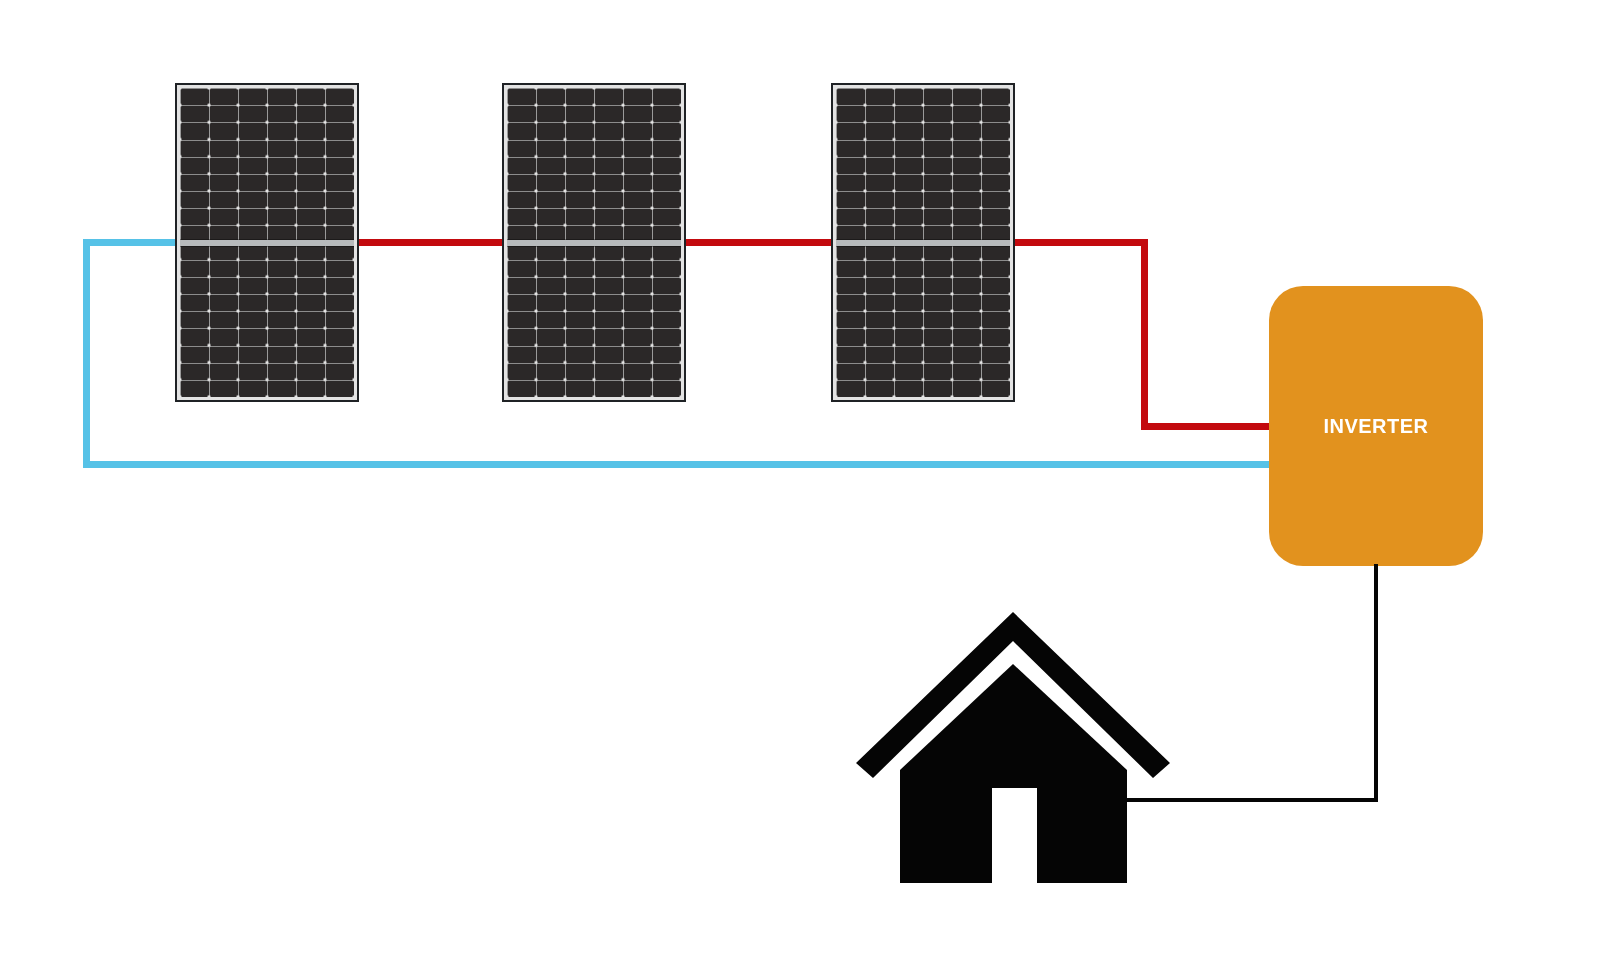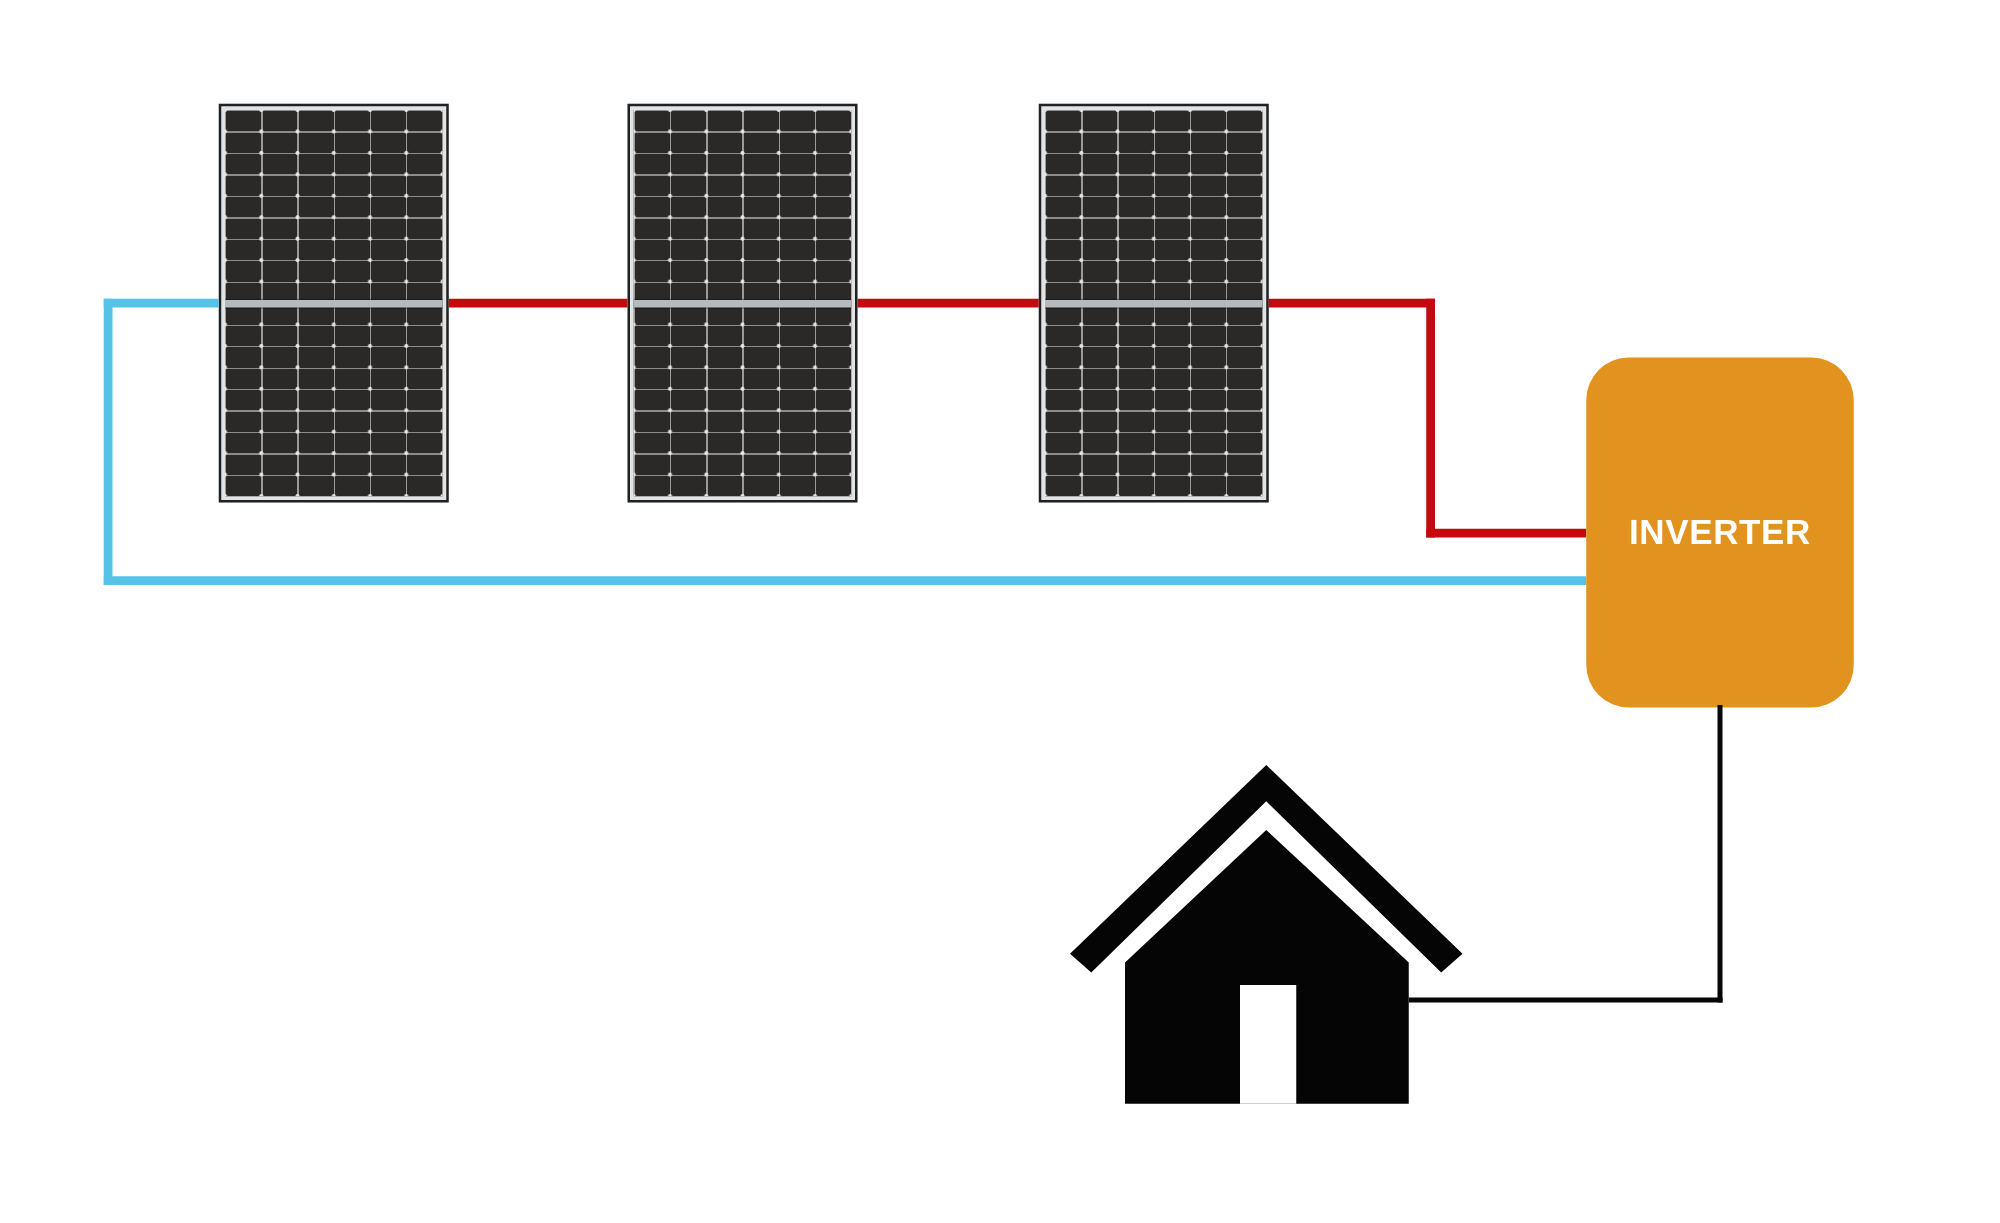--- a/index.html
+++ b/index.html
@@ -58,21 +58,21 @@
   .k2{left:1127px;top:798px;width:251px;height:4px;}
   
   .inverter{
     position:absolute;
     left:1269px;top:286px;
     width:214px;height:280px;
     border-radius:34px;
     display:flex;align-items:center;justify-content:center;
   }
   .inverter-label{
-    font-size:28px;
+    font-size:20px;
     font-weight:bold;
     letter-spacing:0.5px;
   }
   
   .house{
     position:absolute;
     left:840px;top:598px;
     width:340px;height:292px;
   }
 </style>

